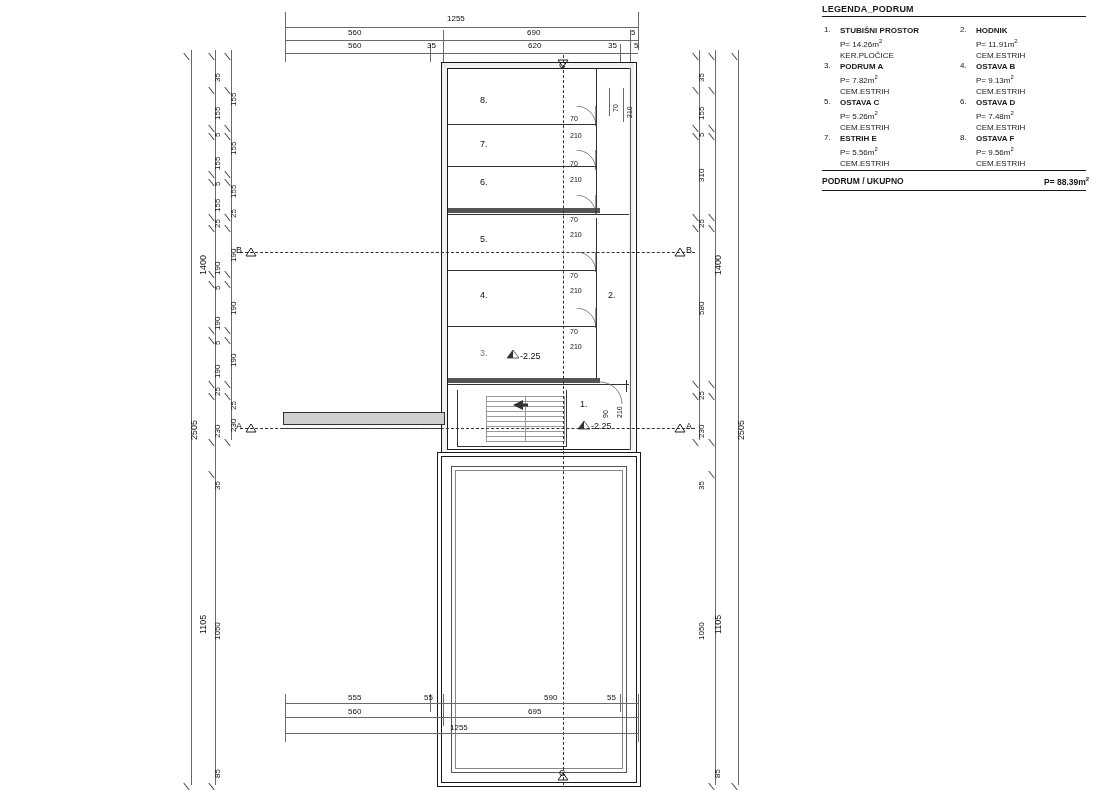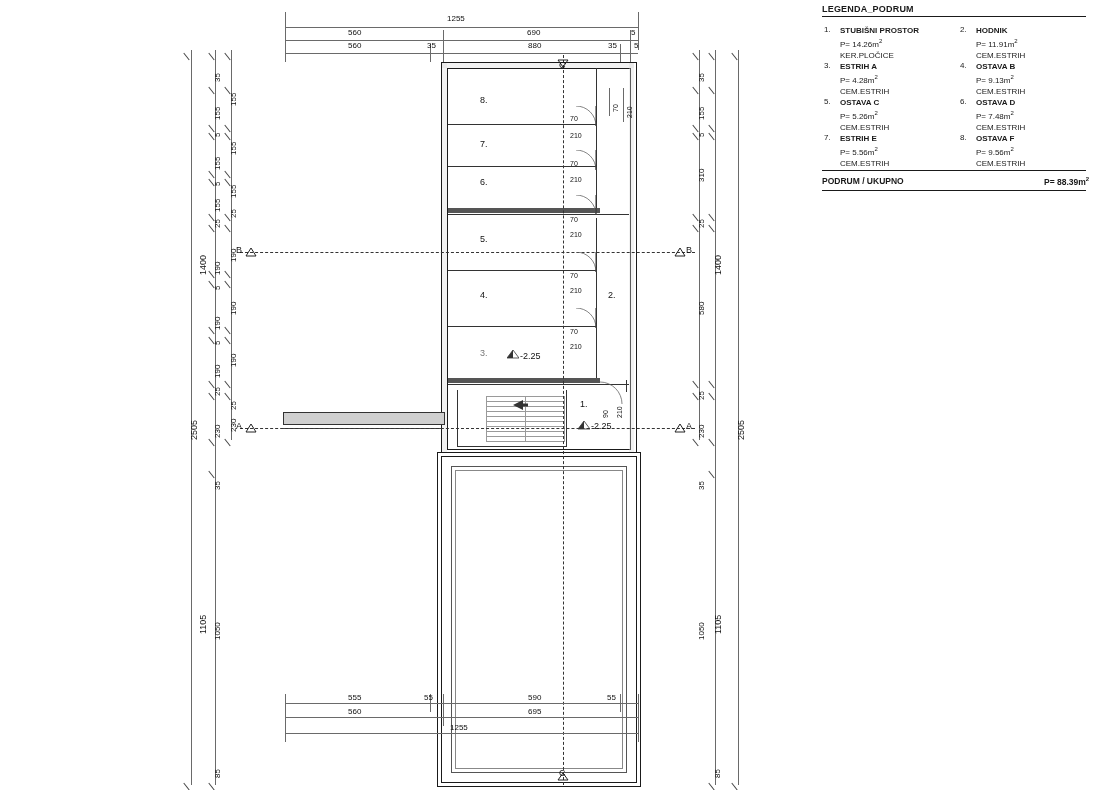--- a/index.html
+++ b/index.html
@@ -66,21 +66,21 @@
   <div class="txt" style="left:631px;top:28px;">5</div>
 
   <div class="ln lnh thin" style="left:285px;top:53px;width:353px;"></div>
   <div class="ln lnv thin" style="left:285px;top:44px;height:18px;"></div>
   <div class="ln lnv thin" style="left:430px;top:44px;height:18px;"></div>
   <div class="ln lnv thin" style="left:443px;top:44px;height:18px;"></div>
   <div class="ln lnv thin" style="left:620px;top:44px;height:18px;"></div>
   <div class="ln lnv thin" style="left:630px;top:44px;height:18px;"></div>
   <div class="txt" style="left:348px;top:41px;">560</div>
   <div class="txt" style="left:427px;top:41px;">35</div>
-  <div class="txt" style="left:528px;top:41px;">880</div>
+  <div class="txt" style="left:528px;top:41px;">620</div>
   <div class="txt" style="left:608px;top:41px;">35</div>
   <div class="txt" style="left:634px;top:41px;">5</div>
 
   <div class="ln lnv thin" style="left:191px;top:50px;height:735px;"></div>
   <div class="ln lnv thin" style="left:215px;top:50px;height:735px;"></div>
   <div class="ln lnv thin" style="left:231px;top:50px;height:390px;"></div>
 
   <div class="tick" style="left:186px;top:52px;"></div>
   <div class="tick" style="left:211px;top:52px;"></div>
   <div class="tick" style="left:227px;top:52px;"></div>
@@ -341,21 +341,21 @@
   <div class="ln lnv" style="left:626px;top:380px;height:12px;background:#333;"></div>
 
   <div class="ln lnh thin" style="left:285px;top:703px;width:353px;"></div>
   <div class="ln lnv thin" style="left:285px;top:694px;height:18px;"></div>
   <div class="ln lnv thin" style="left:430px;top:694px;height:18px;"></div>
   <div class="ln lnv thin" style="left:443px;top:694px;height:18px;"></div>
   <div class="ln lnv thin" style="left:620px;top:694px;height:18px;"></div>
   <div class="ln lnv thin" style="left:638px;top:694px;height:18px;"></div>
   <div class="txt" style="left:348px;top:693px;">555</div>
   <div class="txt" style="left:424px;top:693px;">55</div>
-  <div class="txt" style="left:528px;top:693px;">590</div>
+  <div class="txt" style="left:544px;top:693px;">590</div>
   <div class="txt" style="left:607px;top:693px;">55</div>
 
   <div class="ln lnh thin" style="left:285px;top:717px;width:353px;"></div>
   <div class="ln lnv thin" style="left:285px;top:708px;height:18px;"></div>
   <div class="ln lnv thin" style="left:443px;top:708px;height:18px;"></div>
   <div class="ln lnv thin" style="left:638px;top:708px;height:18px;"></div>
   <div class="txt" style="left:348px;top:707px;">560</div>
   <div class="txt" style="left:528px;top:707px;">695</div>
 
   <div class="ln lnh thin" style="left:285px;top:733px;width:353px;"></div>
@@ -377,22 +377,22 @@
   </div>
   <div class="lnum" style="left:148px;top:25px;">2.</div>
   <div class="lrow" style="left:164px;top:25px;width:110px;">
     <div class="lname">HODNIK</div>
     <div class="lsub"><span>P= 11.91m</span><sup>2</sup></div>
     <div class="lsub">CEM.ESTRIH</div>
   </div>
 
   <div class="lnum" style="left:12px;top:61px;">3.</div>
   <div class="lrow" style="left:28px;top:61px;width:110px;">
-    <div class="lname">ESTRIH A</div>
-    <div class="lsub"><span>P= 4.28m</span><sup>2</sup></div>
+    <div class="lname">PODRUM A</div>
+    <div class="lsub"><span>P= 7.82m</span><sup>2</sup></div>
     <div class="lsub">CEM.ESTRIH</div>
   </div>
   <div class="lnum" style="left:148px;top:61px;">4.</div>
   <div class="lrow" style="left:164px;top:61px;width:110px;">
     <div class="lname">OSTAVA B</div>
     <div class="lsub"><span>P= 9.13m</span><sup>2</sup></div>
     <div class="lsub">CEM.ESTRIH</div>
   </div>
 
   <div class="lnum" style="left:12px;top:97px;">5.</div>

